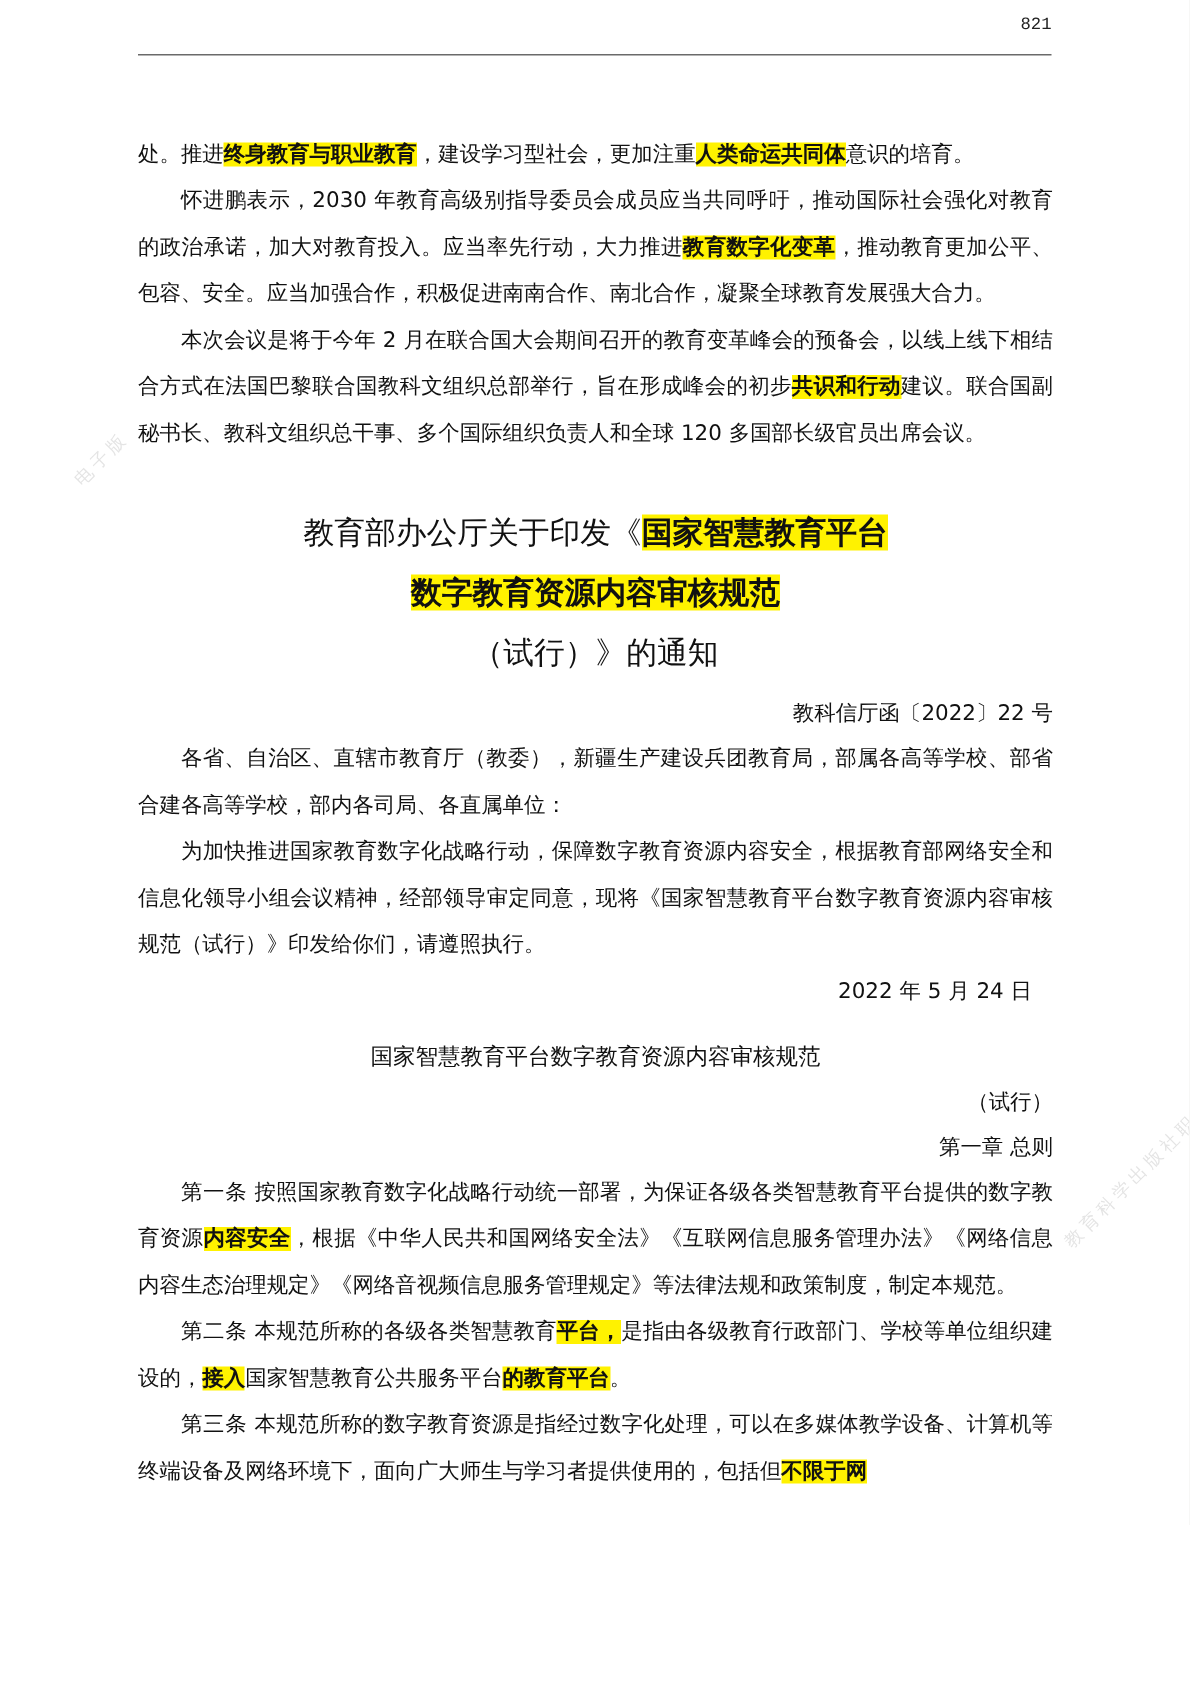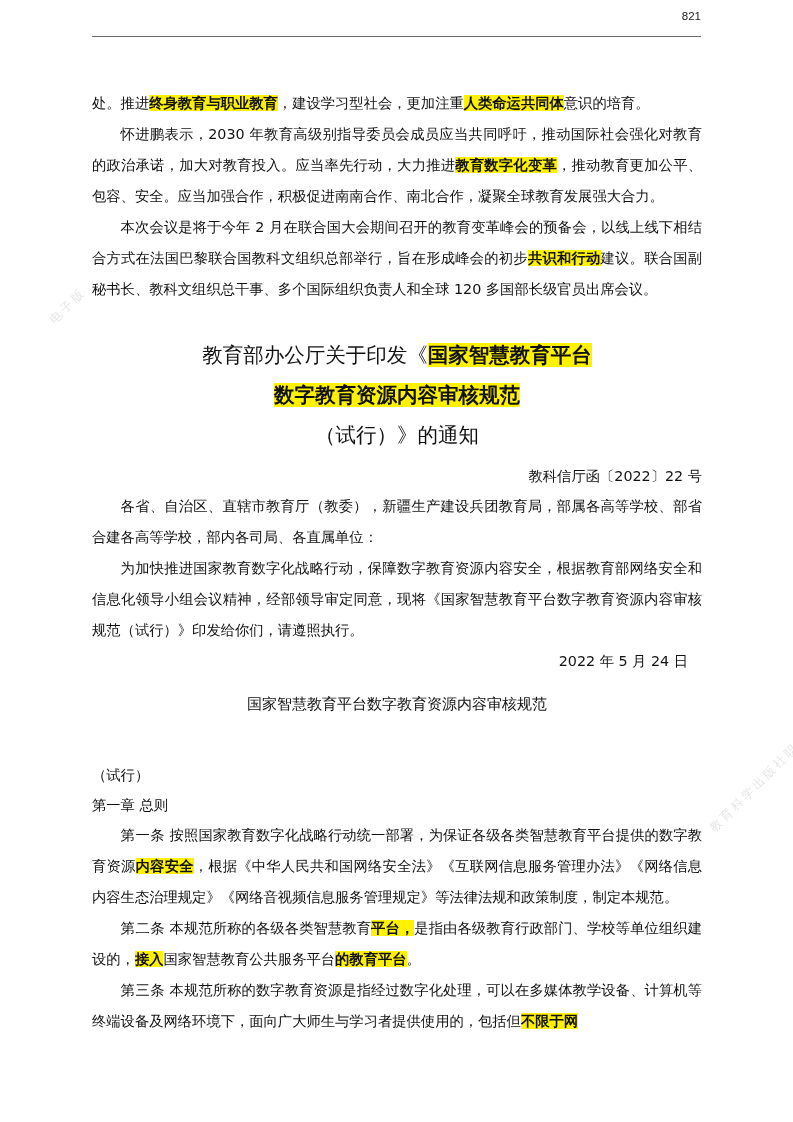--- a/index.html
+++ b/index.html
@@ -18,21 +18,21 @@
     margin: 0 auto;
     overflow: hidden;
     box-sizing: border-box;
   }
   .page-number {
     position: absolute;
     top: 10px;
     right: 92px;
     font-size: 11.5px;
     color: #222;
-    font-family: Liberation Sans, sans-serif;
+    font-family: Liberation Mono, monospace;
   }
   .header-rule {
     position: absolute;
     top: 36px;
     left: 92px;
     right: 92px;
     border-top: 1px solid #6a6a6a;
     height: 0;
   }
   .content {
@@ -80,27 +80,26 @@
     padding-right: 14px;
   }
   .sec-title {
     text-align: center;
     font-weight: normal;
     font-size: 15px;
     line-height: 32px;
     margin-top: 12px;
   }
   .sec-sub {
-    text-align: left;
+    text-align: right;
     font-size: 14.3px;
     line-height: 30px;
-    margin-top: 40px;
   }
   .chapter {
-    text-align: left;
+    text-align: right;
     font-size: 14.3px;
     line-height: 30px;
   }
   .art-label {
     letter-spacing: 0.4px;
   }
   .watermark {
     position: absolute;
     color: rgba(120,120,120,0.20);
     font-size: 12px;

